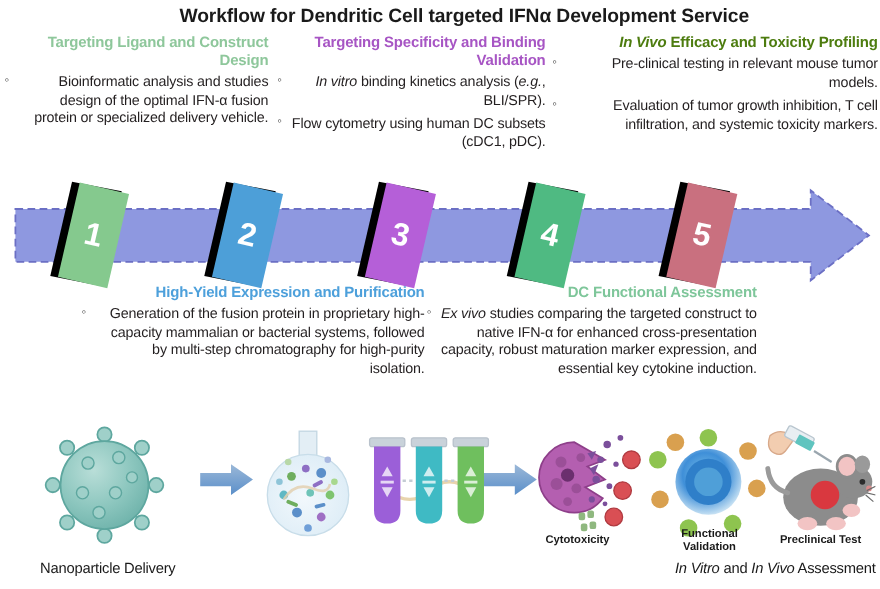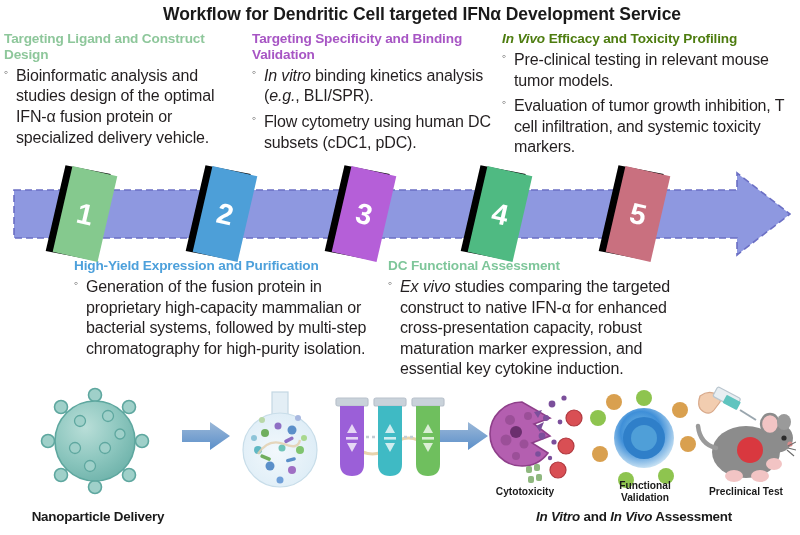--- a/index.html
+++ b/index.html
@@ -28,37 +28,37 @@
     width: 800px;
     text-align: center;
     font-size: 17.5px;
     font-weight: bold;
     color: #1a1a1a;
     letter-spacing: -0.1px;
     margin-left: 22px;
   }
 
   
-  .block { position: absolute; }
+  .block { position: absolute; text-align: right; }
   .block h3 {
     margin: 0 0 3px 0;
     font-size: 13.6px;
     font-weight: bold;
     line-height: 1.17;
     letter-spacing: -0.15px;
   }
   .block ul {
     margin: 0;
     padding: 0;
     list-style: none;
   }
   .block li {
     position: relative;
     padding-left: 12px;
-    font-size: 16px;
+    font-size: 13px;
     line-height: 1.29;
     margin-bottom: 5px;
     color: #231f20;
     letter-spacing: -0.15px;
   }
   .block li:before {
     content: "\25E6";
     position: absolute;
     left: 0;
     top: -1px;
@@ -98,21 +98,21 @@
     z-index: 1;
   }
   .tile { z-index: 2; }
 
   
   .illus { position: absolute; }
   .caption {
     position: absolute;
     text-align: center;
     font-size: 13.4px;
-    font-weight: bold;
+    font-weight: normal;
     color: #1a1a1a;
     letter-spacing: -0.2px;
   }
   .subcap {
     position: absolute;
     text-align: center;
     font-size: 10.2px;
     font-weight: bold;
     color: #1a1a1a;
     line-height: 1.15;
@@ -410,15 +410,15 @@
     </svg>
   </div>
 
   <div class="subcap" style="left:470px; top:486px; width:110px;">Cytotoxicity</div>
   <div class="subcap" style="left:590px; top:480px; width:110px; white-space:pre-line;">Functional
 Validation</div>
   <div class="subcap" style="left:692px; top:486px; width:108px;">Preclinical Test</div>
 
   <div class="caption" style="left:8px;   top:509px; width:180px;">Nanoparticle Delivery</div>
   <div class="caption" style="left:205px; top:509px; width:215px;margin-top:42px;">Expression and Purification</div>
-  <div class="caption" style="left:472px; top:509px; width:324px;"><span class="it">In Vitro</span> and <span class="it">In Vivo</span> Assessment</div>
+  <div class="caption" style="left:472px; top:509px; width:324px;text-align:right;"><span class="it">In Vitro</span> and <span class="it">In Vivo</span> Assessment</div>
 
 </div>
 
 </body></html>

